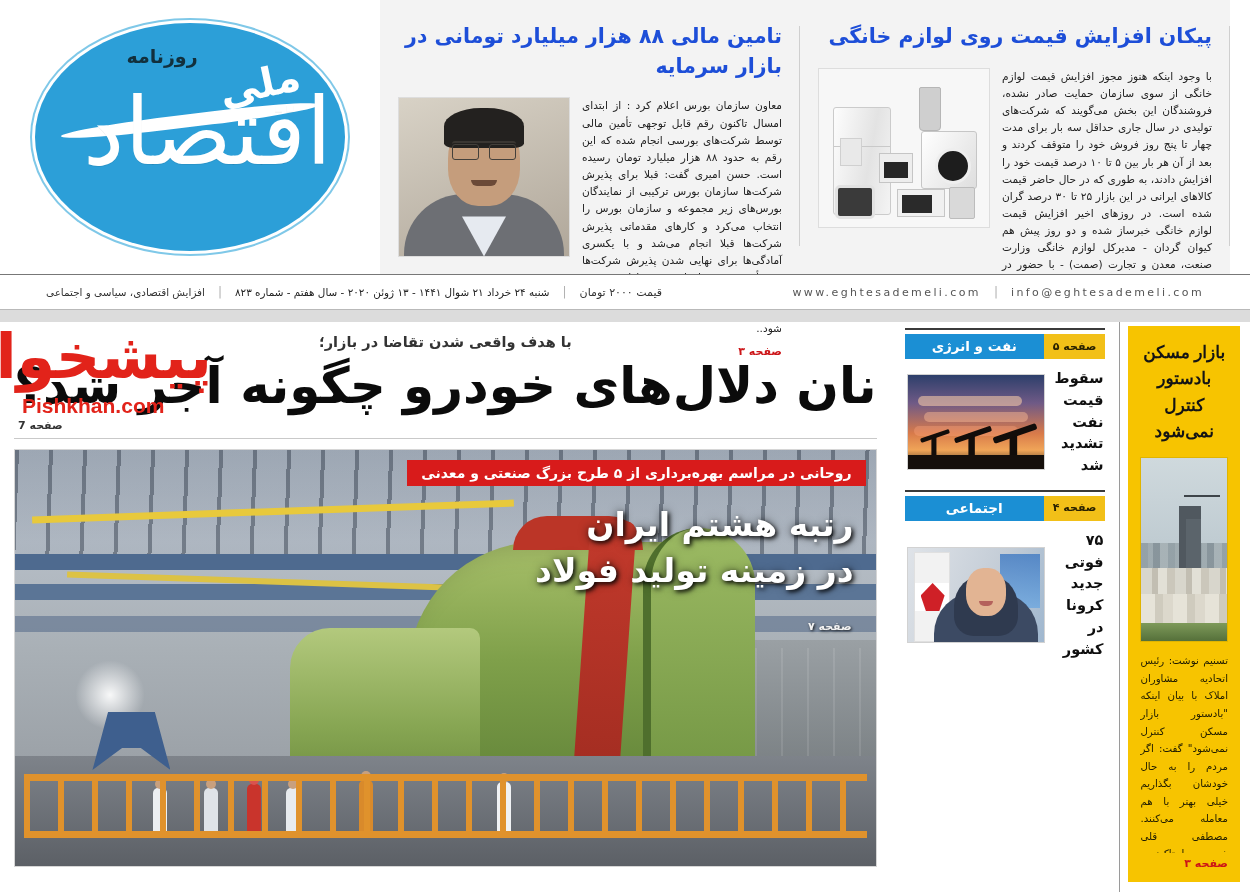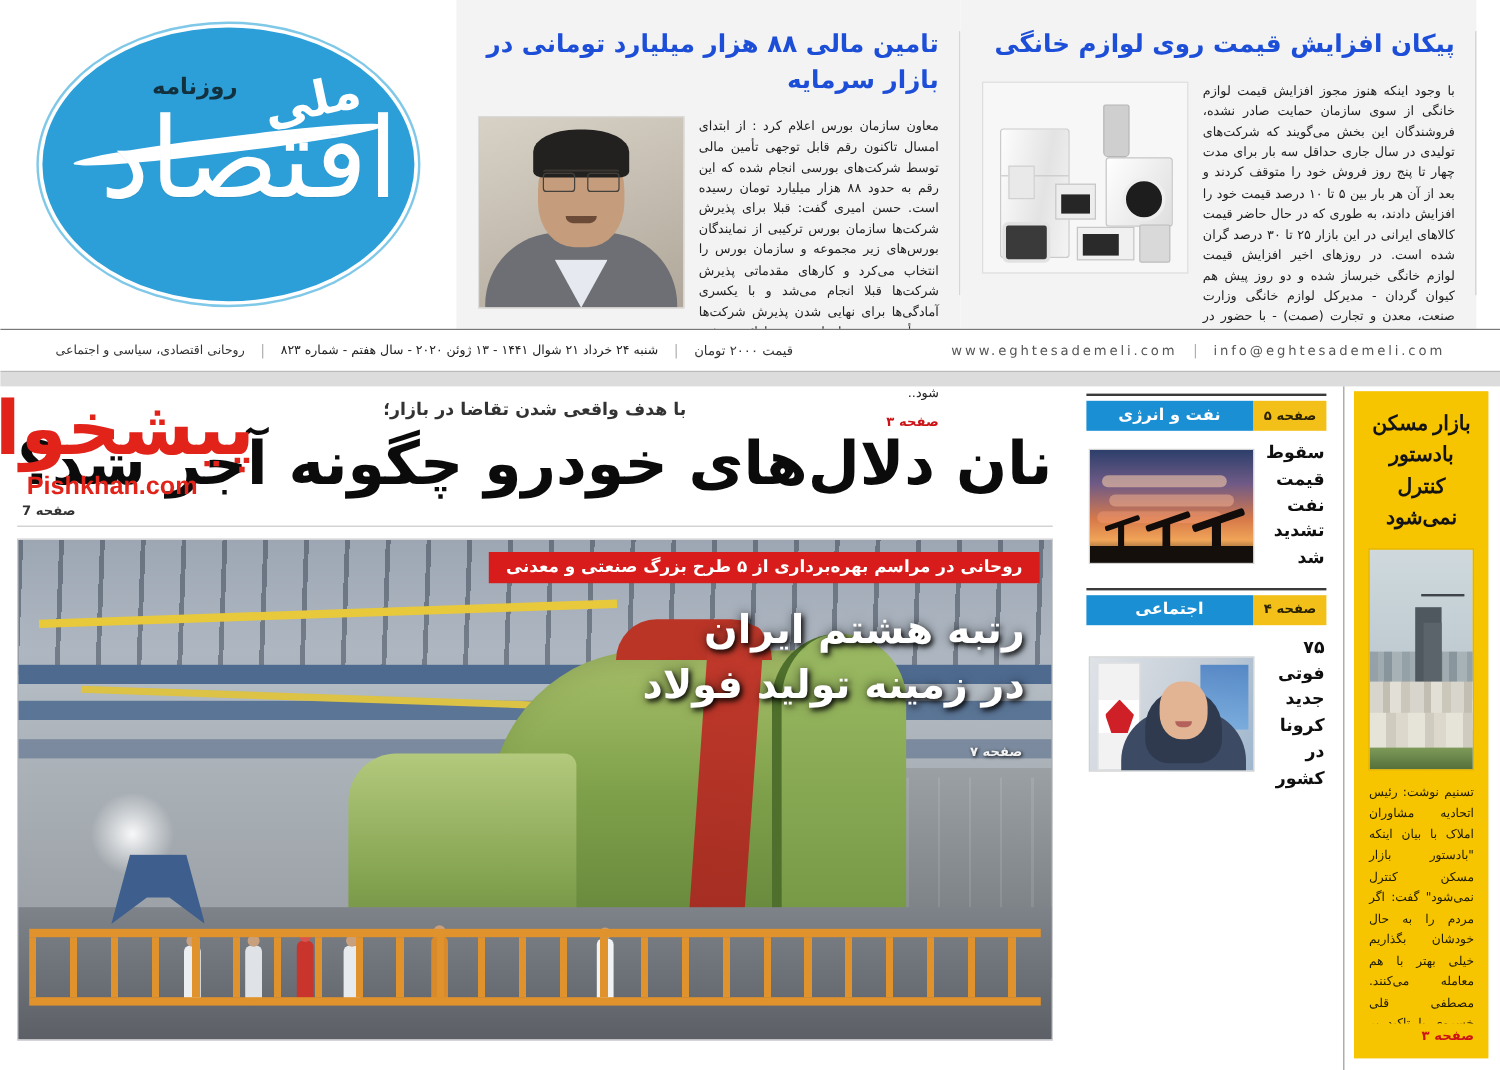--- a/index.html
+++ b/index.html
@@ -53,21 +53,21 @@
     color: #ffffff;
     font-size: 93px;
     font-weight: normal;
     line-height: 1.45;
     letter-spacing: -3px;
     text-shadow: 0 1px 0 rgba(0,0,0,.07);
     padding-left: 48px;
   }
   .logo-sub {
     position: absolute;
-    top: 38px; left: 0; right: 0;
+    top: 22px; left: 0; right: 0;
     text-align: center;
     color: #12303d;
     font-size: 19px; font-weight: bold;
     padding-right: 56px;
   }
   .logo-meli {
     position: absolute;
     top: 38px; right: 44px;
     color: #ffffff;
     font-size: 40px; font-weight: bold;
@@ -655,21 +655,21 @@
         </div>
         <div class="card-text">
           <span>با وجود اینکه هنوز مجوز افزایش قیمت لوازم خانگی از سوی سازمان حمایت صادر نشده، فروشندگان این بخش می‌گویند که شرکت‌های تولیدی در سال جاری حداقل سه بار برای مدت چهار تا پنج روز فروش خود را متوقف کردند و بعد از آن هر بار بین ۵ تا ۱۰ درصد قیمت خود را افزایش دادند، به طوری که در حال حاضر قیمت کالاهای ایرانی در این بازار ۲۵ تا ۳۰ درصد گران شده است. در روزهای اخیر افزایش قیمت لوازم خانگی خبرساز شده و دو روز پیش هم کیوان گردان - مدیرکل لوازم خانگی وزارت صنعت، معدن و تجارت (صمت) - با حضور در برنامه تلویزیونی اعلام کرد..</span>
           <span class="page-ref">صفحه ۷</span>
         </div>
       </div>
     </div>
   </div>
 
   <div class="info-bar">
-    <div class="info-desc">روحانی اقتصادی، سیاسی و اجتماعی</div>
+    <div class="info-desc">افزایش اقتصادی، سیاسی و اجتماعی</div>
     <div class="sep">|</div>
     <div class="info-date">شنبه ۲۴ خرداد ۲۱ شوال ۱۴۴۱ - ۱۳ ژوئن ۲۰۲۰ - سال هفتم - شماره ۸۲۳</div>
     <div class="sep">|</div>
     <div class="info-price">قیمت ۲۰۰۰ تومان</div>
     <div class="info-spacer"></div>
     <div class="info-web">www.eghtesademeli.com</div>
     <div class="sep">|</div>
     <div class="info-mail">info@eghtesademeli.com</div>
   </div>
 

